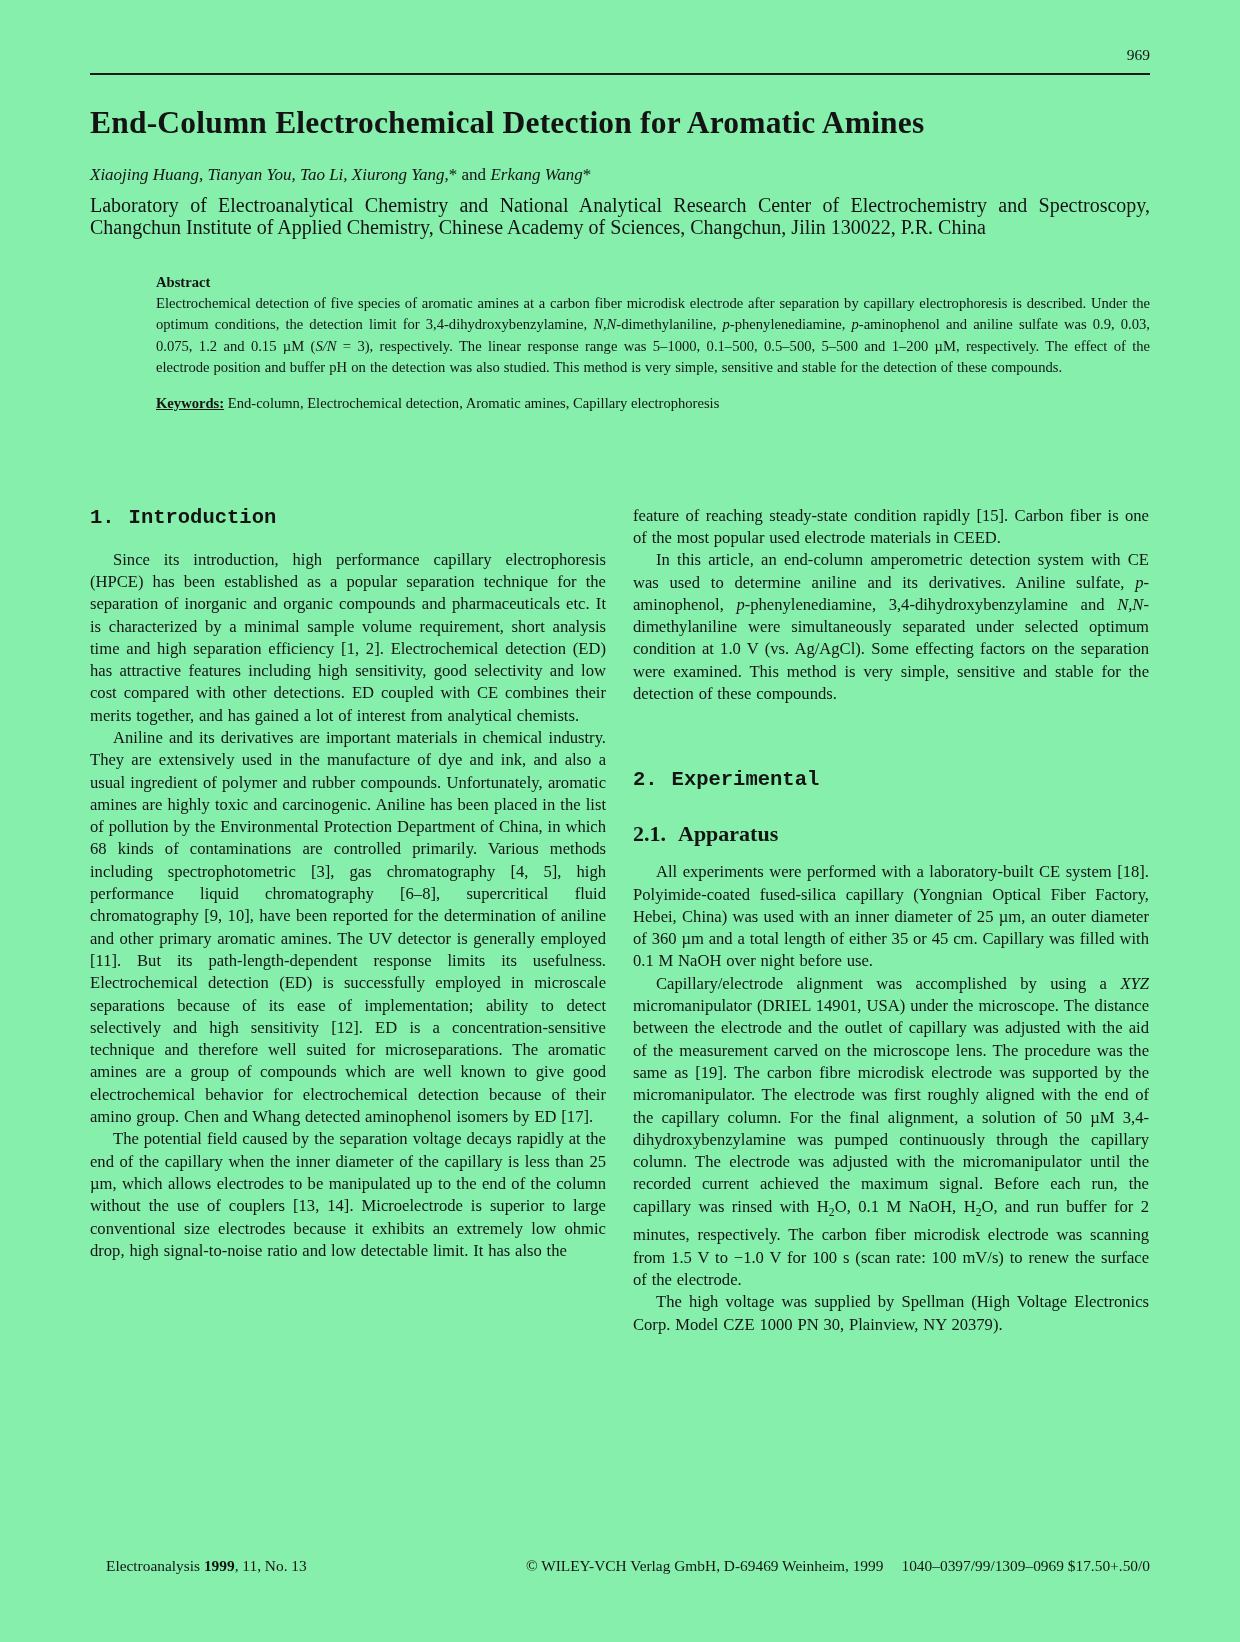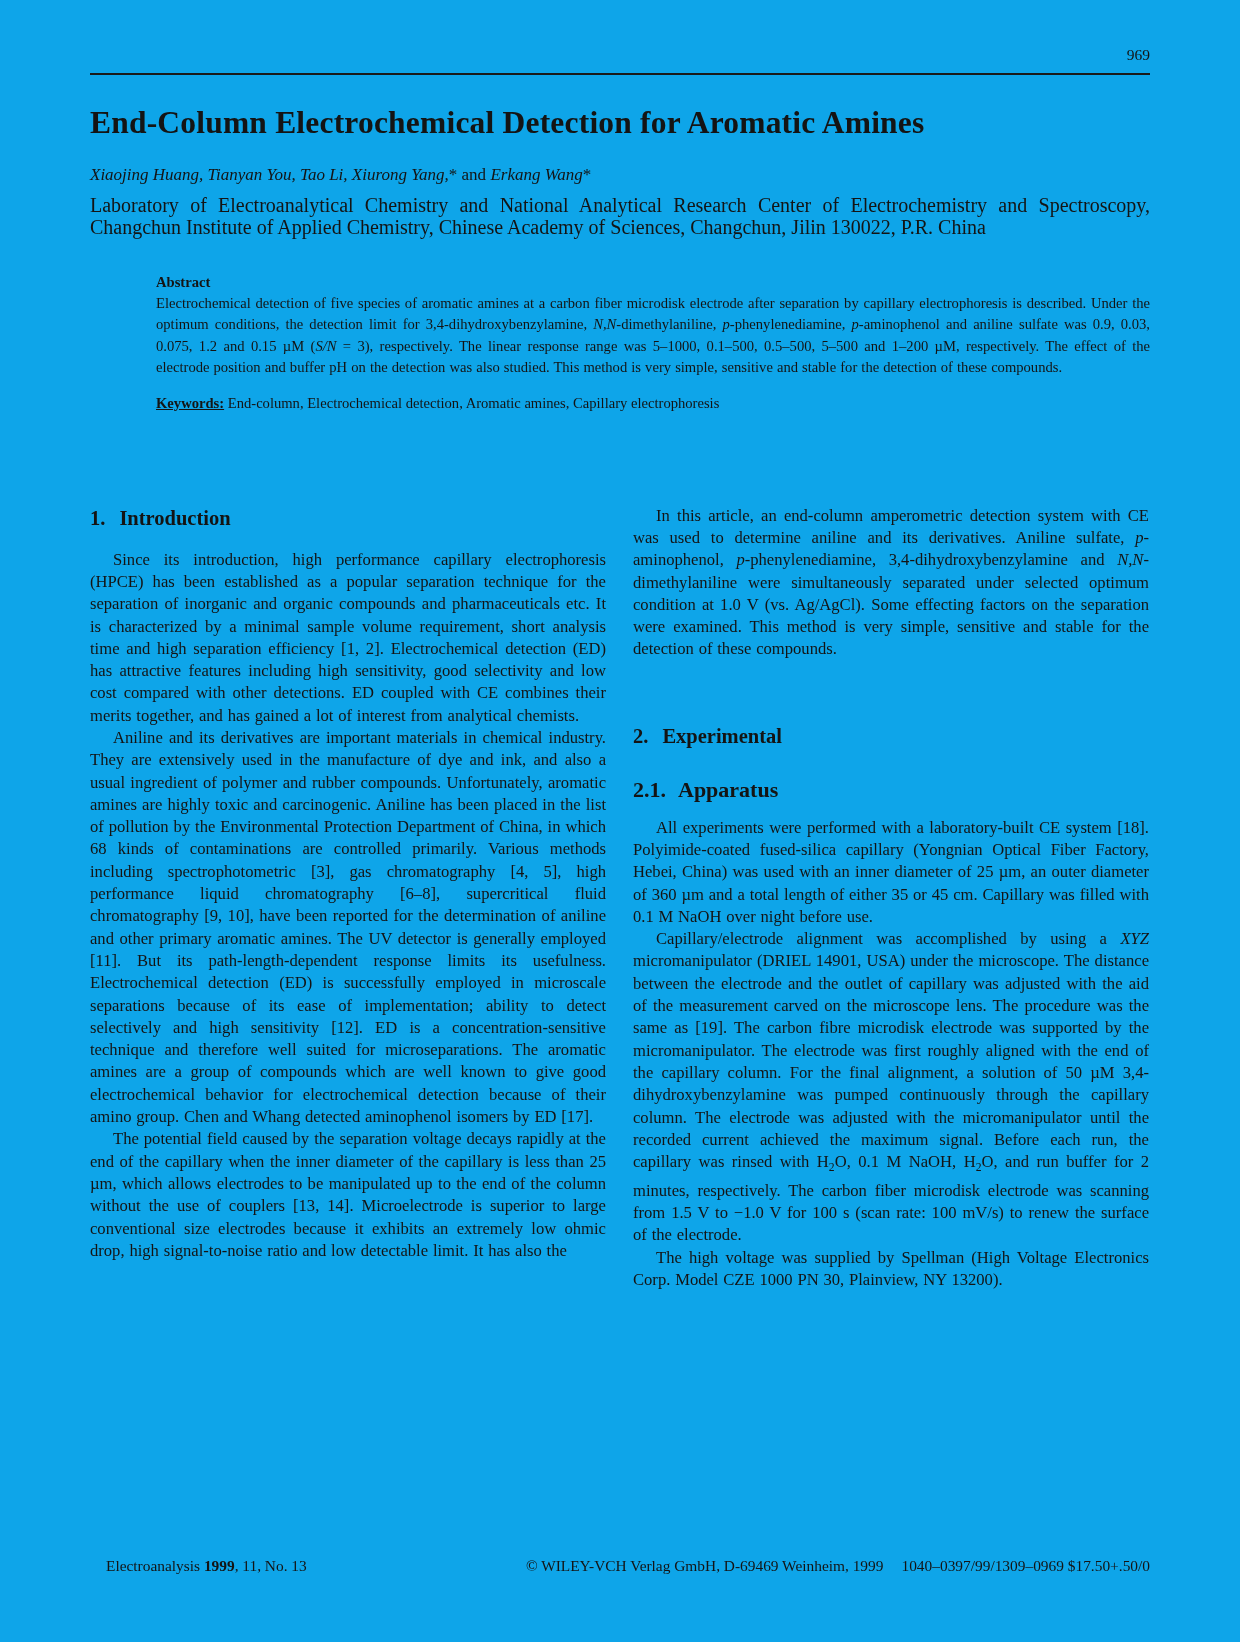--- a/index.html
+++ b/index.html
@@ -1,21 +1,21 @@
 <!DOCTYPE html>
 <html><head>
 <meta charset="utf-8">
 <style>
   html, body { margin: 0; padding: 0; background: #9a9a9a; }
   .page {
     position: relative;
     width: 1240px;
     height: 1642px;
     margin: 0 auto;
-    background: #0ea5e9;
+    background: #86efac;
     color: #141414;
     font-family: "Liberation Serif", "DejaVu Serif", serif;
     box-sizing: border-box;
     padding: 46px 90px 0 90px;
     overflow: hidden;
   }
   .page-number {
     text-align: right;
     font-size: 15.5px;
     line-height: 18px;
@@ -83,20 +83,21 @@
     word-spacing: 0.04em;
   }
   .col p { margin: 0; text-indent: 23px; }
   .col p.noindent { text-indent: 0; }
   h2.sec-heading {
     font-size: 20.5px;
     font-weight: bold;
     margin: 0 0 18px 0;
     line-height: 26px;
     text-align: left;
+    font-family: Liberation Mono, monospace;
   }
   h2.sec-heading .sec-num { margin-right: 14px; }
   h2.sec-heading.experimental { margin: 62px 0 0 0; }
   h3.subsec-heading {
     font-size: 22px;
     font-weight: bold;
     margin: 30px 0 16px 0;
     line-height: 22px;
     text-align: left;
   }
@@ -142,26 +143,27 @@
   <div class="columns">
 
     <div class="col">
       <h2 class="sec-heading"><span class="sec-num">1.</span><span>Introduction</span></h2>
       <p>Since its introduction, high performance capillary electrophoresis (HPCE) has been established as a popular separation technique for the separation of inorganic and organic compounds and pharmaceuticals etc. It is characterized by a minimal sample volume requirement, short analysis time and high separation efficiency [1, 2]. Electrochemical detection (ED) has attractive features including high sensitivity, good selectivity and low cost compared with other detections. ED coupled with CE combines their merits together, and has gained a lot of interest from analytical chemists.</p>
       <p>Aniline and its derivatives are important materials in chemical industry. They are extensively used in the manufacture of dye and ink, and also a usual ingredient of polymer and rubber compounds. Unfortunately, aromatic amines are highly toxic and carcinogenic. Aniline has been placed in the list of pollution by the Environmental Protection Department of China, in which 68 kinds of contaminations are controlled primarily. Various methods including spectrophotometric [3], gas chromatography [4, 5], high performance liquid chromatography [6–8], supercritical fluid chromatography [9, 10], have been reported for the determination of aniline and other primary aromatic amines. The UV detector is generally employed [11]. But its path-length-dependent response limits its usefulness. Electrochemical detection (ED) is successfully employed in microscale separations because of its ease of implementation; ability to detect selectively and high sensitivity [12]. ED is a concentration-sensitive technique and therefore well suited for microseparations. The aromatic amines are a group of compounds which are well known to give good electrochemical behavior for electrochemical detection because of their amino group. Chen and Whang detected aminophenol isomers by ED [17].</p>
       <p>The potential field caused by the separation voltage decays rapidly at the end of the capillary when the inner diameter of the capillary is less than 25 µm, which allows electrodes to be manipulated up to the end of the column without the use of couplers [13, 14]. Microelectrode is superior to large conventional size electrodes because it exhibits an extremely low ohmic drop, high signal-to-noise ratio and low detectable limit. It has also the</p>
     </div>
 
     <div class="col">
+      <p class="noindent">feature of reaching steady-state condition rapidly [15]. Carbon fiber is one of the most popular used electrode materials in CEED.</p>
       <p>In this article, an end-column amperometric detection system with CE was used to determine aniline and its derivatives. Aniline sulfate, <i>p</i>-aminophenol, <i>p</i>-phenylenediamine, 3,4-dihydroxybenzylamine and <i>N,N</i>-dimethylaniline were simultaneously separated under selected optimum condition at 1.0 V (vs. Ag/AgCl). Some effecting factors on the separation were examined. This method is very simple, sensitive and stable for the detection of these compounds.</p>
       <h2 class="sec-heading experimental"><span class="sec-num">2.</span><span>Experimental</span></h2>
       <h3 class="subsec-heading"><span class="sec-num">2.1.</span><span>Apparatus</span></h3>
       <p>All experiments were performed with a laboratory-built CE system [18]. Polyimide-coated fused-silica capillary (Yongnian Optical Fiber Factory, Hebei, China) was used with an inner diameter of 25 µm, an outer diameter of 360 µm and a total length of either 35 or 45 cm. Capillary was filled with 0.1 M NaOH over night before use.</p>
       <p>Capillary/electrode alignment was accomplished by using a <i>XYZ</i> micromanipulator (DRIEL 14901, USA) under the microscope. The distance between the electrode and the outlet of capillary was adjusted with the aid of the measurement carved on the microscope lens. The procedure was the same as [19]. The carbon fibre microdisk electrode was supported by the micromanipulator. The electrode was first roughly aligned with the end of the capillary column. For the final alignment, a solution of 50 µM 3,4-dihydroxybenzylamine was pumped continuously through the capillary column. The electrode was adjusted with the micromanipulator until the recorded current achieved the maximum signal. Before each run, the capillary was rinsed with H<sub>2</sub>O, 0.1 M NaOH, H<sub>2</sub>O, and run buffer for 2 minutes, respectively. The carbon fiber microdisk electrode was scanning from 1.5 V to −1.0 V for 100 s (scan rate: 100 mV/s) to renew the surface of the electrode.</p>
-      <p>The high voltage was supplied by Spellman (High Voltage Electronics Corp. Model CZE 1000 PN 30, Plainview, NY 13200).</p>
+      <p>The high voltage was supplied by Spellman (High Voltage Electronics Corp. Model CZE 1000 PN 30, Plainview, NY 20379).</p>
     </div>
 
   </div>
 
   <div class="footer">
     <span class="footer-left">Electroanalysis <b>1999</b>, 11, No. 13</span>
     <span class="footer-right"><span>© WILEY-VCH Verlag GmbH, D-69469 Weinheim, 1999</span><span class="issn">1040–0397/99/1309–0969 $17.50+.50/0</span></span>
   </div>
 
 </div>

